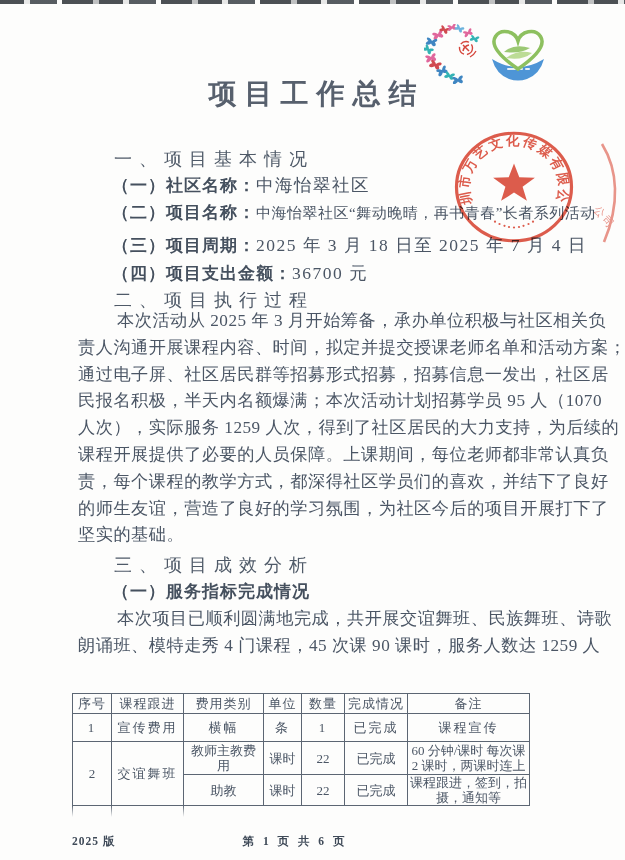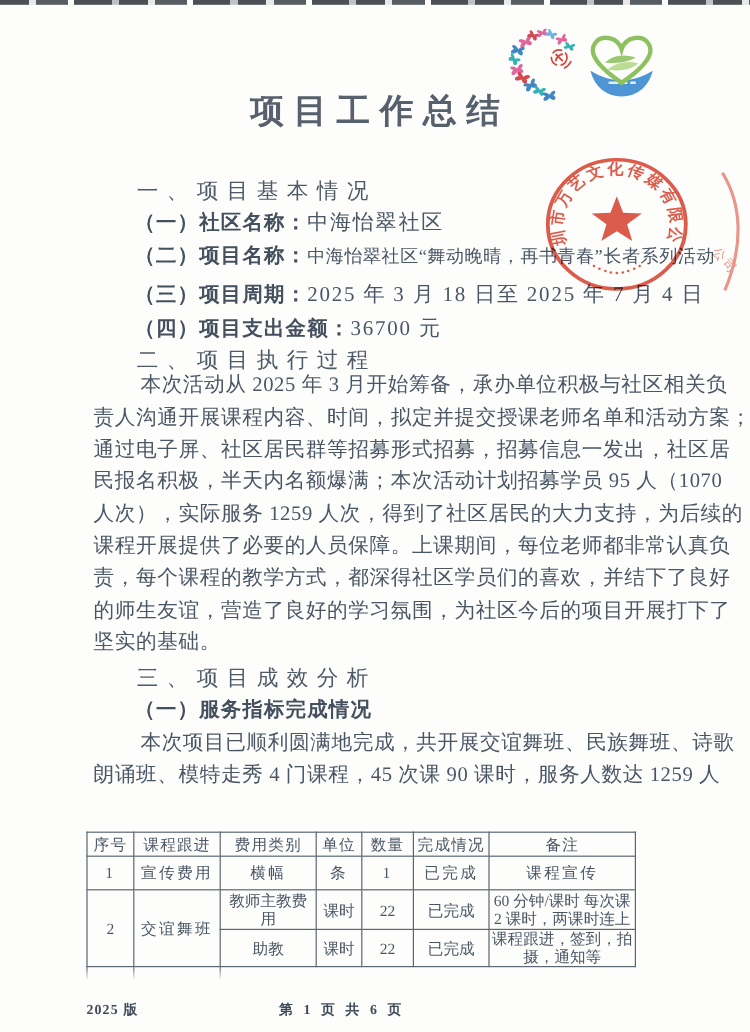--- a/index.html
+++ b/index.html
@@ -56,21 +56,21 @@
   tr.r-2a td{height:32px;}
   tr.r-2b td{height:29px;}
   td.open-bottom{border-bottom:none;}
   td.remark-left{text-align:left;padding-left:3px;letter-spacing:0;}
   td.name-cell{letter-spacing:2px;}
   .vext{position:absolute;top:806px;width:1px;height:11px;
     background:linear-gradient(#5c6673,rgba(92,102,115,0));}
   
   .footer-version{position:absolute;left:72px;top:834px;font-size:11.5px;
     font-weight:700;color:#3f4a58;letter-spacing:1px;}
-  .footer-page{position:absolute;left:140px;top:834px;width:290px;text-align:center;
+  .footer-page{position:absolute;left:150px;top:834px;width:290px;text-align:center;
     font-size:11.5px;font-weight:700;color:#3f4a58;letter-spacing:3px;}
   
   .stamp{position:absolute;left:451px;top:128px;mix-blend-mode:multiply;opacity:.92;}
   .stamp-ghost{position:absolute;left:592px;top:142px;mix-blend-mode:multiply;opacity:.6;}
   .logo{position:absolute;}
 </style>
 </head>
 <body>
 
 <div class="page">

